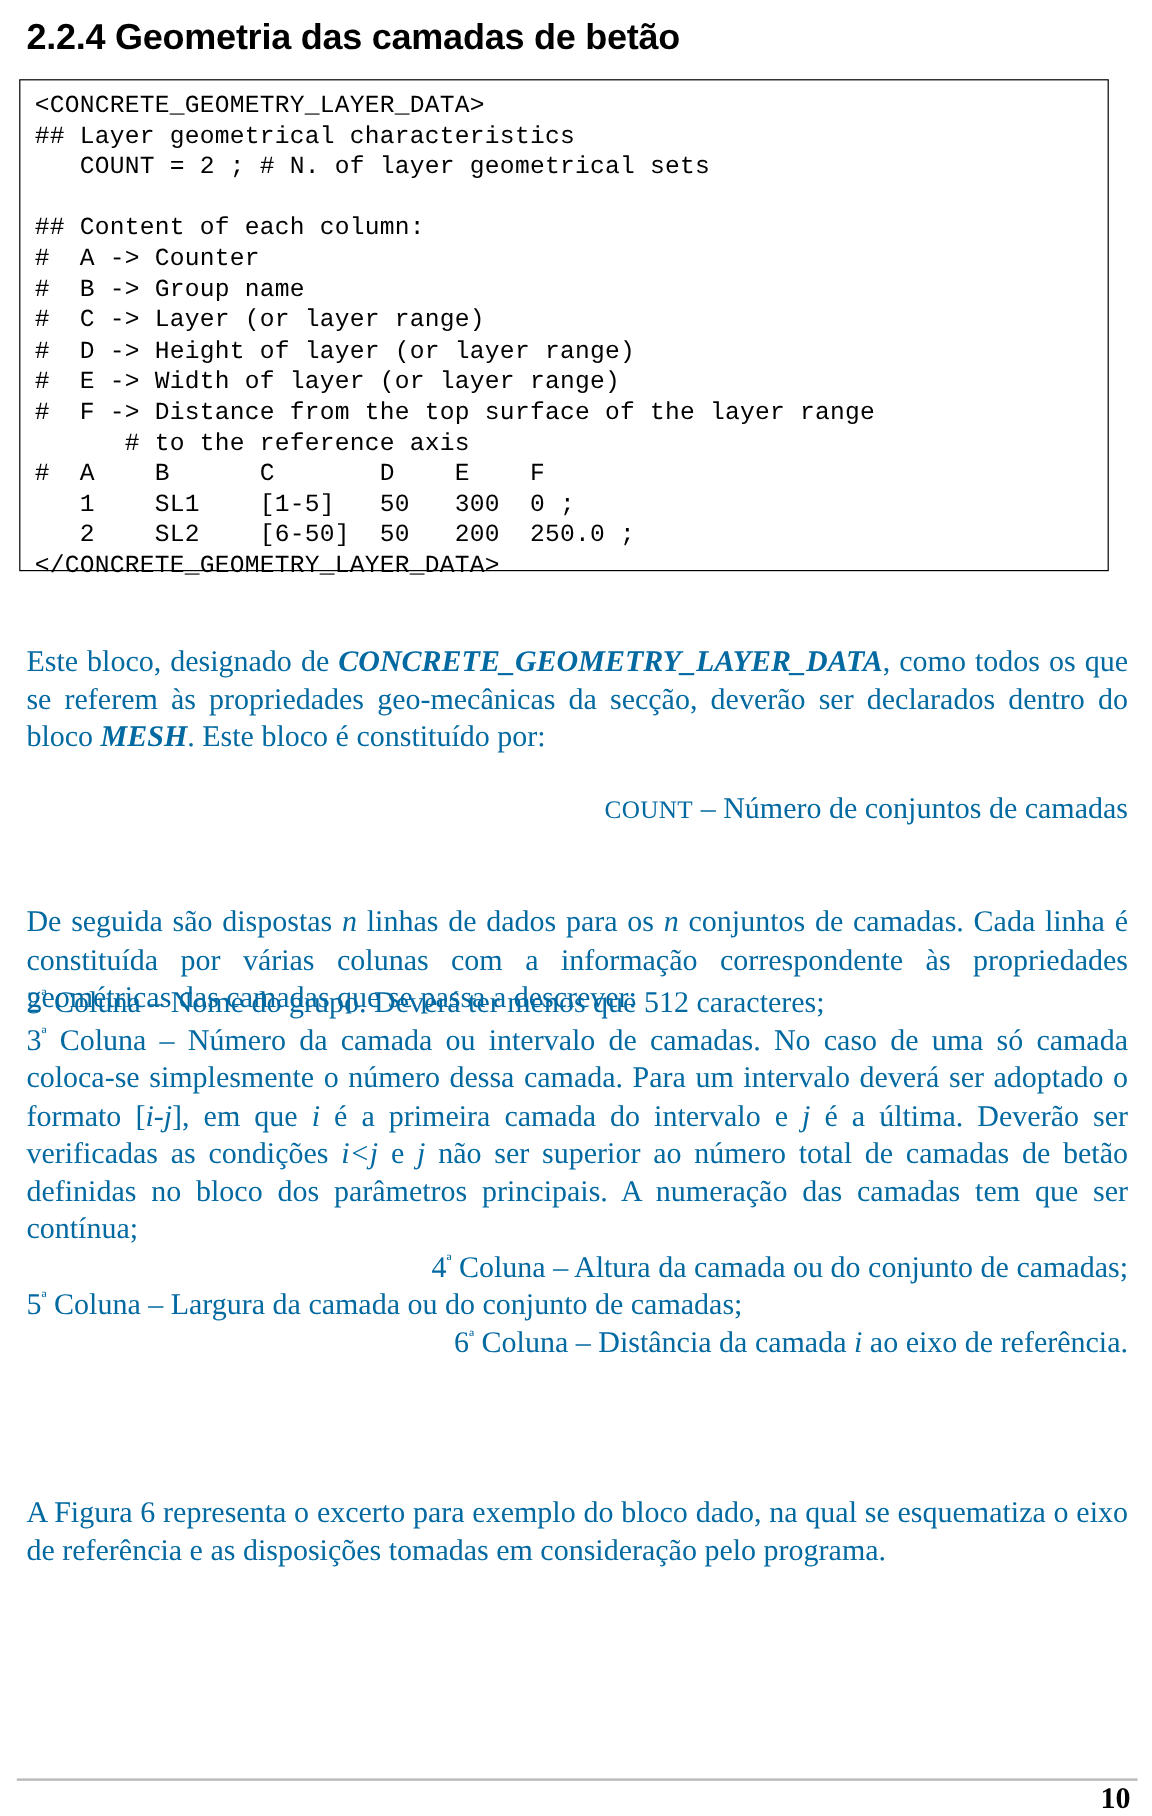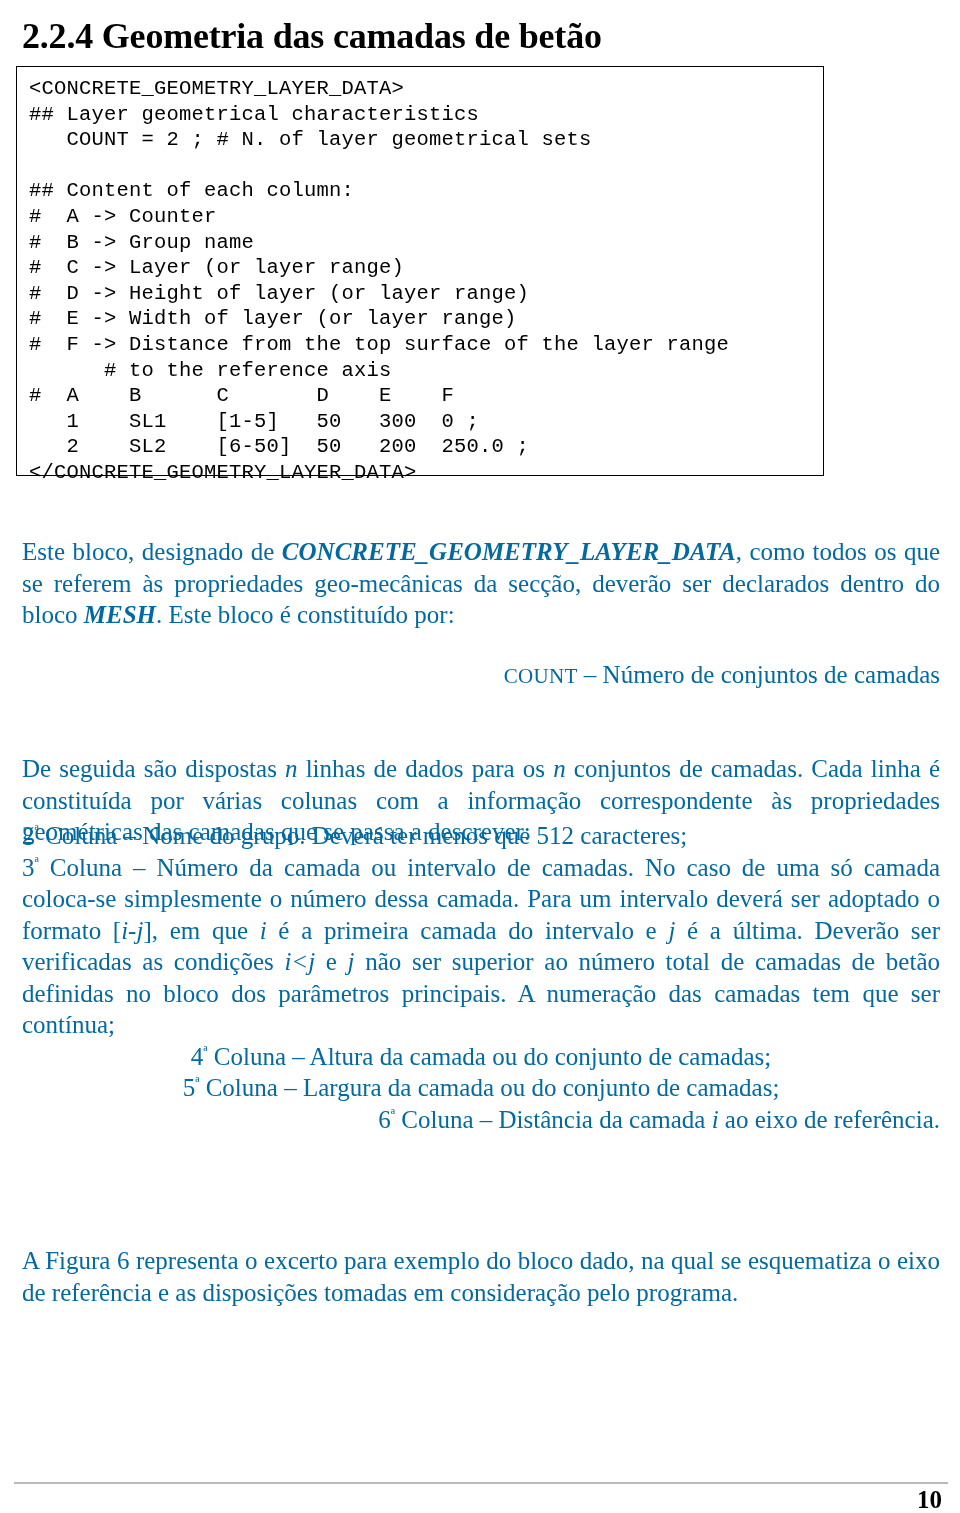--- a/index.html
+++ b/index.html
@@ -15,34 +15,34 @@
     overflow: hidden;
     font-family: "Liberation Serif", "DejaVu Serif", serif;
     color: #000000;
   }
 
   
   .heading {
     position: absolute;
     left: 22px;
     top: -6px;
-    font-family: Liberation Serif, serif;
+    font-family: Liberation Sans, sans-serif;
     font-weight: bold;
-    font-size: 36px;
+    font-size: 30px;
     line-height: 36px;
     letter-spacing: -0.2px;
     white-space: nowrap;
   }
 
   
   .codeblock {
     position: absolute;
     left: 16px;
     top: 66px;
-    width: 808px;
+    width: 908px;
     height: 410px;
     box-sizing: border-box;
     border: 1.5px solid #000000;
     background: #ffffff;
   }
   .codeblock pre {
     margin: 0;
     padding: 9px 0 0 12px;
     font-family: "Liberation Mono", "DejaVu Sans Mono", monospace;
     font-size: 20.5px;
@@ -131,23 +131,23 @@
 
   <p class="para" id="p-rows"><span>De seguida são dispostas </span><span class="it">n</span><span> linhas de dados para os </span><span class="it">n</span><span> conjuntos de camadas. Cada linha é constituída por várias colunas com a informação correspondente às propriedades geométricas das camadas que se passa a descrever:</span></p>
 
   <div class="para" id="p-cols">
 
 
     <p style="margin:0;text-align:left;"><span>2</span><sup class="ord">ª</sup><span> Coluna – Nome do grupo. Deverá ter menos que 512 caracteres;</span></p>
 
     <p style="margin:0;text-align:justify;"><span>3</span><sup class="ord">ª</sup><span> Coluna – Número da camada ou intervalo de camadas. No caso de uma só camada coloca-se simplesmente o número dessa camada. Para um intervalo deverá ser adoptado o formato [</span><span class="it">i-j</span><span>], em que </span><span class="it">i</span><span> é a primeira camada do intervalo e </span><span class="it">j</span><span> é a última. Deverão ser verificadas as condições </span><span class="it">i&lt;j</span><span> e </span><span class="it">j</span><span> não ser superior ao número total de camadas de betão definidas no bloco dos parâmetros principais. A numeração das camadas tem que ser contínua;</span></p>
 
-    <p style="margin:0;text-align:center;"><span>4</span><sup class="ord">ª</sup><span> Coluna – Altura da camada ou do conjunto de camadas;</span></p>
+    <p style="margin:0;text-align:right;"><span>4</span><sup class="ord">ª</sup><span> Coluna – Altura da camada ou do conjunto de camadas;</span></p>
 
-    <p style="margin:0;text-align:center;"><span>5</span><sup class="ord">ª</sup><span> Coluna – Largura da camada ou do conjunto de camadas;</span></p>
+    <p style="margin:0;text-align:left;"><span>5</span><sup class="ord">ª</sup><span> Coluna – Largura da camada ou do conjunto de camadas;</span></p>
 
     <p style="margin:0;text-align:right;"><span>6</span><sup class="ord">ª</sup><span> Coluna – Distância da camada </span><span class="it">i</span><span> ao eixo de referência.</span></p>
 
   </div>
 
   <p class="para" id="p-figura">A Figura 6 representa o excerto para exemplo do bloco dado, na qual se esquematiza o eixo de referência e as disposições tomadas em consideração pelo programa.</p>
 
   <div class="footer-rule"></div>
   <div class="page-number">10</div>
 

